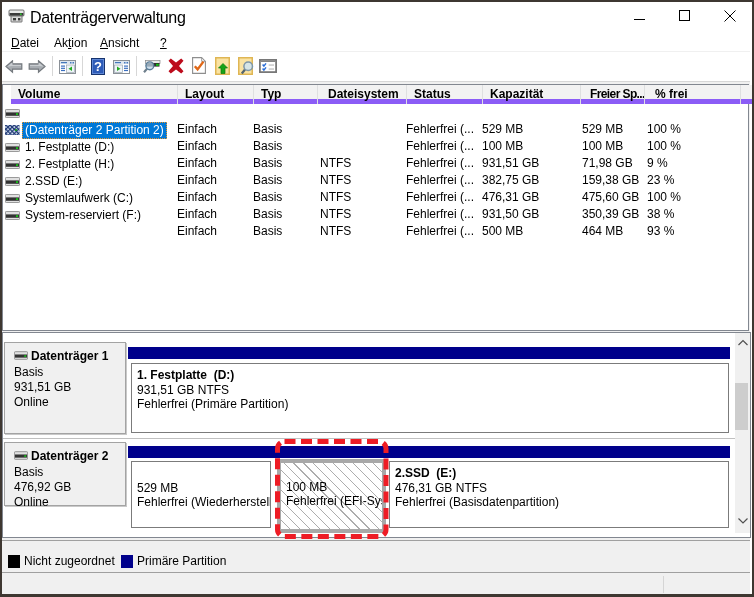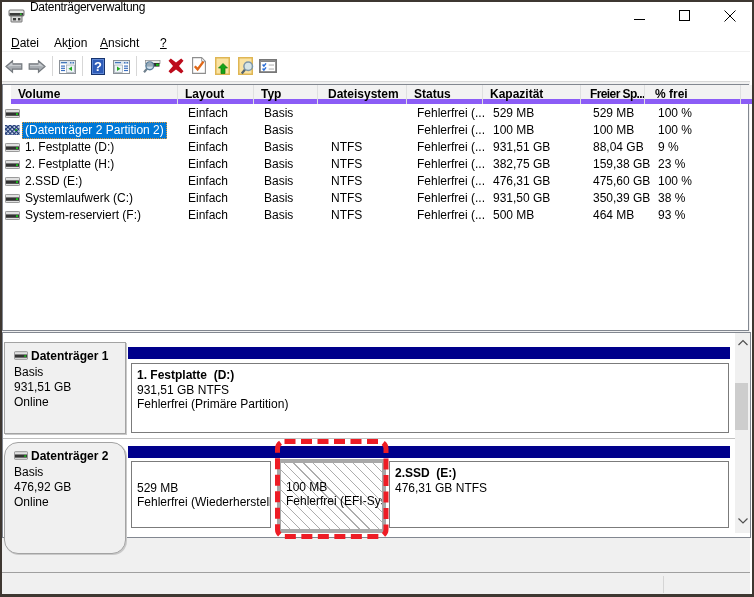--- a/index.html
+++ b/index.html
@@ -7,36 +7,36 @@
 body { font-family:"Liberation Sans", sans-serif; font-size:12px; color:#000; }
 #win {
   position:absolute; left:0; top:0; width:754px; height:597px;
   background:#fff;
 }
 #winborder { position:absolute; left:0; top:0; width:754px; height:597px;
   border:2px solid #3e3731; border-bottom-width:3px; z-index:90; pointer-events:none; }
 .abs { position:absolute; }
 
 #titlebar { position:absolute; left:0; top:0; width:750px; height:30px; background:#fff; }
-#title-text { position:absolute; left:30px; top:0; font-size:12px; letter-spacing:-0.3px; }
+#title-text { position:absolute; left:30px; top:9px; font-size:16px; letter-spacing:-0.3px; }
 .caption { position:absolute; top:0; width:45px; height:30px; }
 
 #menubar { position:absolute; left:0; top:30px; width:750px; height:22px; background:#fff; border-bottom:1px solid #f0f0f0;}
 .menuitem { position:absolute; top:6px; }
 .menuitem u { text-decoration:underline; }
 
 #toolbar { position:absolute; left:0; top:53px; width:750px; height:29px; background:#fff; border-bottom:1px solid #d7d7d7; }
 .tsep { position:absolute; top:3px; width:1px; height:20px; background:#d7d7d7; }
 .ticon { position:absolute; top:5px; }
 
 #listpane { position:absolute; left:2px; top:84px; width:747px; height:247px; background:#fff; border:1px solid #828790; }
 #lheader { position:absolute; left:8px; top:0; width:745px; height:19px; background:#f2f2f2; border-bottom:5px solid #8b5cf6;font-weight:bold; }
 .hcell { position:absolute; top:0; height:19px; line-height:18px; padding-left:7px; border-right:1px solid #dedfe0; white-space:nowrap; overflow:hidden; }
 .lrow { position:absolute; left:0; width:745px; height:17px; line-height:17px; }
-.lc { position:absolute; top:0; height:17px; line-height:17px; padding-left:7px; white-space:nowrap; overflow:hidden;margin-left:11px; }
+.lc { position:absolute; top:16px; height:17px; line-height:17px; padding-left:7px; white-space:nowrap; overflow:hidden; }
 .vol { position:absolute; left:22px; top:0; }
 .dicon { position:absolute; left:2px; top:4px; width:15px; height:9px; }
 #selrow { position:absolute; left:19px; top:0px; height:17px; background:#0078d7; color:#ffffff; line-height:15px; padding:0 2px; border:1px dotted #e8962c; }
 
 #diskpane { position:absolute; left:2px; top:332px; width:749px; height:206px; background:#fff; border:1px solid #828790; }
 .dlabel { position:absolute; left:1px; width:122px; background:#f0f0f0; border:1px solid #a3a3a3; box-shadow:1px 1px 0 #c9c9c9; }
 .dlname { position:absolute; left:26px; top:6px; font-weight:bold; }
 .dlicon { position:absolute; left:9px; top:8px; width:14px; height:9px; }
 .dll { position:absolute; left:9px; }
 .band { position:absolute; left:125px; width:601.5px; height:12px; background:#00008b; }
@@ -211,21 +211,21 @@
           <rect x="0.4" y="0.4" width="14.2" height="8.2" rx="1" fill="#e0e0e0" stroke="#777" stroke-width="0.8"></rect>
           <rect x="1" y="3.4" width="13" height="3.4" fill="#333"></rect>
           <rect x="11" y="4.2" width="2" height="1.8" fill="#17c217"></rect>
         </svg>
       <span class="vol">1. Festplatte (D:)</span>
       <span class="lc" style="left:167px; width:76px;">Einfach</span>
       <span class="lc" style="left:243px; width:64px;">Basis</span>
       <span class="lc" style="left:307px; width:89px; padding-left:10px;">NTFS</span>
       <span class="lc" style="left:396px; width:76px;">Fehlerfrei (...</span>
       <span class="lc" style="left:472px; width:98px;">931,51 GB</span>
-      <span class="lc" style="left:570px; width:67px; padding-left:9px;">88,04 GB</span>
+      <span class="lc" style="left:570px; width:67px; padding-left:9px;">71,98 GB</span>
       <span class="lc" style="left:634px; width:96px; padding-left:10px;">9 %</span>
     </div>
     <div class="lrow" style="top:71px;">
       <svg class="dicon" viewBox="0 0 15 9">
           <rect x="0.4" y="0.4" width="14.2" height="8.2" rx="1" fill="#e0e0e0" stroke="#777" stroke-width="0.8"></rect>
           <rect x="1" y="3.4" width="13" height="3.4" fill="#333"></rect>
           <rect x="11" y="4.2" width="2" height="1.8" fill="#17c217"></rect>
         </svg>
       <span class="vol">2. Festplatte (H:)</span>
       <span class="lc" style="left:167px; width:76px;">Einfach</span>
@@ -297,21 +297,21 @@
       <div class="dll" style="top:52px;">Online</div>
     </div>
     <div class="band" style="top:14px;"></div>
     <div class="pbox" style="left:128px; top:30px; width:598px; height:70px;">
       <div class="l1"><b>1. Festplatte&nbsp; (D:)</b></div>
       <div class="l2">931,51 GB NTFS</div>
       <div class="l3">Fehlerfrei (Primäre Partition)</div>
     </div>
     <div class="dsep" style="top:105px;"></div>
 
-    <div class="dlabel" style="top:109px; height:112px;border-radius:14px;">
+    <div class="dlabel" style="top:109px; height:64px;">
       <svg class="dlicon" viewBox="0 0 15 9">
           <rect x="0.4" y="0.4" width="14.2" height="8.2" rx="1" fill="#e0e0e0" stroke="#777" stroke-width="0.8"></rect>
           <rect x="1" y="3.4" width="13" height="3.4" fill="#333"></rect>
           <rect x="11" y="4.2" width="2" height="1.8" fill="#17c217"></rect>
         </svg>
       <div class="dlname">Datenträger 2</div>
       <div class="dll" style="top:22px;">Basis</div>
       <div class="dll" style="top:37px;">476,92 GB</div>
       <div class="dll" style="top:52px;">Online</div>
     </div>
@@ -320,37 +320,44 @@
       <div class="l2">529 MB</div>
       <div class="l3">Fehlerfrei (Wiederherstellun</div>
     </div>
     <div class="pbox hatch" style="left:274px; top:126px; width:109px; height:74px; border:4px solid #a8a8a8;">
       <div class="l2" style="top:17px;">100 MB</div>
       <div class="l3" style="top:31px;">Fehlerfrei (EFI-Syst</div>
     </div>
     <div class="pbox" style="left:386px; top:128px; width:340px; height:67px;">
       <div class="l1"><b>2.SSD&nbsp; (E:)</b></div>
       <div class="l2">476,31 GB NTFS</div>
+      <div class="l3">Fehlerfrei (Basisdatenpartition)</div>
     </div>
 
     <svg class="abs" style="left:268px; top:102px;" width="128" height="112" viewBox="0 0 128 112">
       <rect x="6.5" y="6.5" width="108.5" height="95" rx="7" fill="none" stroke="#ee1c25" stroke-width="5" stroke-dasharray="11 5.5"></rect>
     </svg>
 
     <div id="sbar">
       <svg class="abs" style="left:2px; top:6px;" width="12" height="8" viewBox="0 0 12 8">
           <path d="M1.5 6 L6 1.5 L10.5 6" fill="none" stroke="#505050" stroke-width="1.2"></path>
         </svg>
       <div id="sthumb"></div>
       <svg class="abs" style="left:2px; top:184px;" width="12" height="8" viewBox="0 0 12 8">
           <path d="M1.5 1.5 L6 6 L10.5 1.5" fill="none" stroke="#505050" stroke-width="1.2"></path>
         </svg>
     </div>
   </div>
 
+  <div id="legend">
+    <div class="lsq" style="left:8px; background:#000;"></div>
+    <span class="abs" style="left:24px; top:13px;">Nicht zugeordnet</span>
+    <div class="lsq" style="left:121px; background:#00008b;"></div>
+    <span class="abs" style="left:137px; top:13px;">Primäre Partition</span>
+  </div>
 
   <div id="statusbar">
       <div class="sdiv"></div>
     </div>
 </div>
 <svg width="0" height="0">
     <defs>
   <pattern id="hp" width="3" height="3" patternUnits="userSpaceOnUse" patternTransform="rotate(45)">
     <rect width="1.2" height="3" fill="#1c3573"></rect>
   </pattern>

